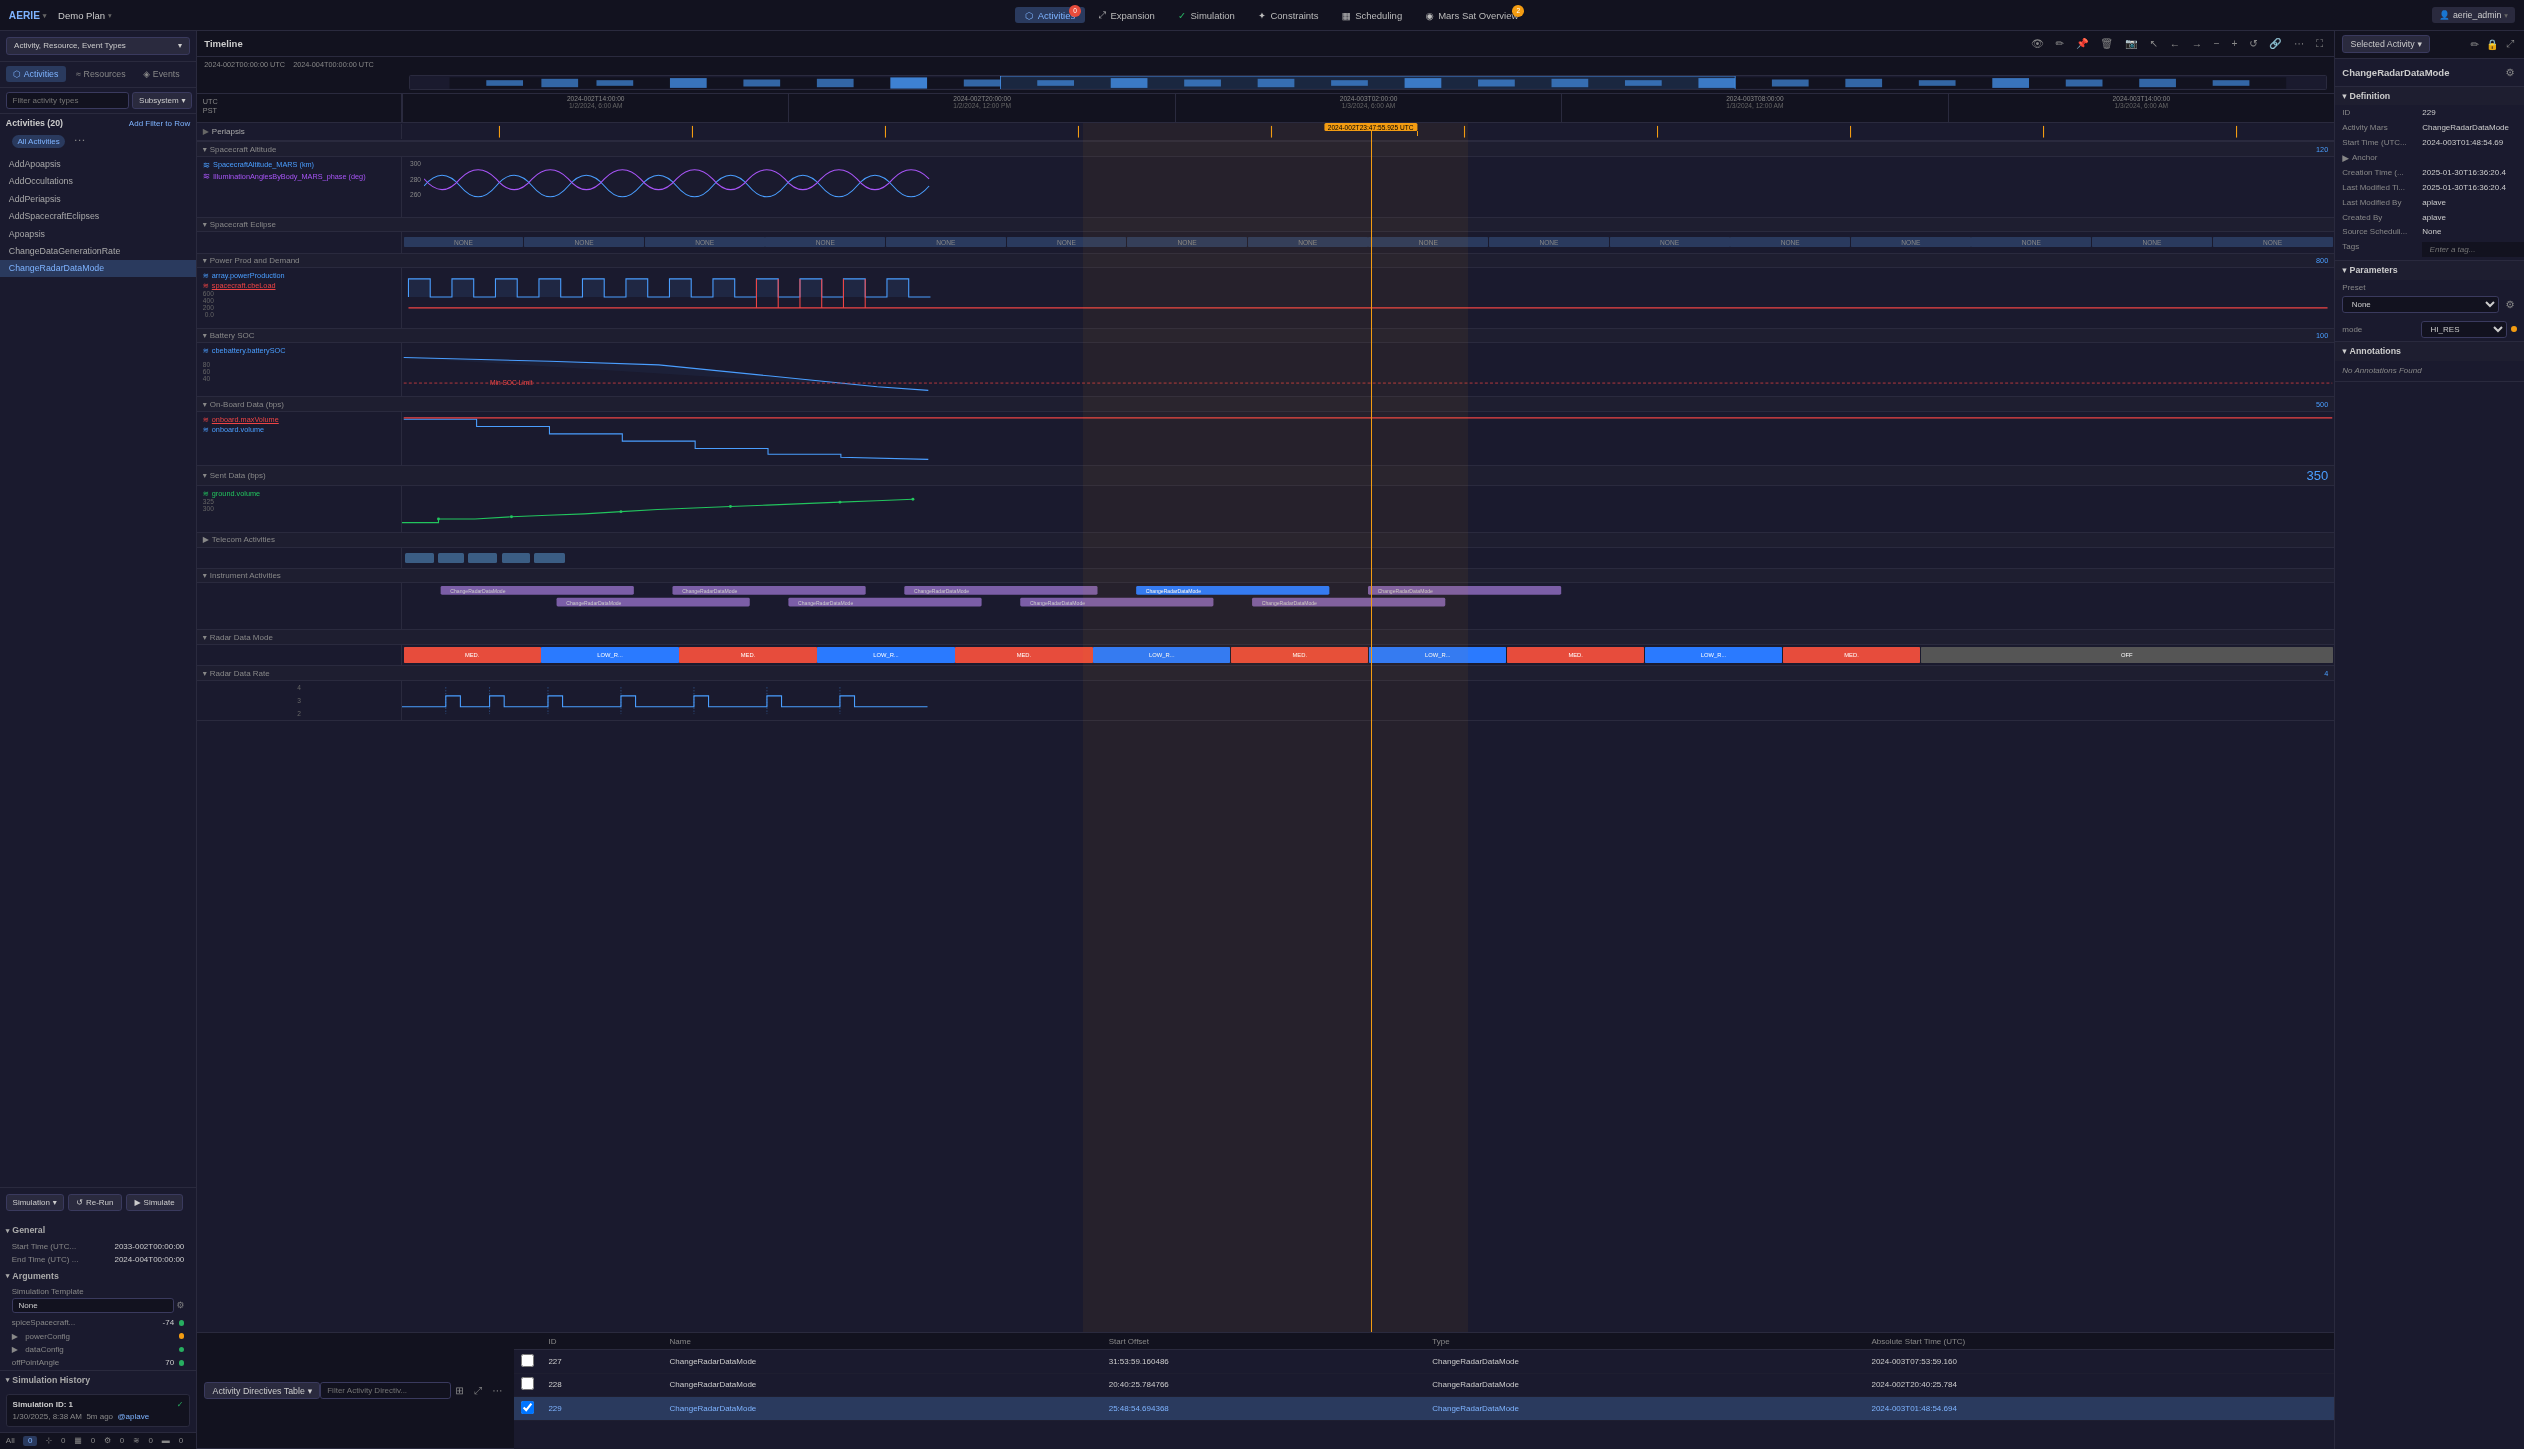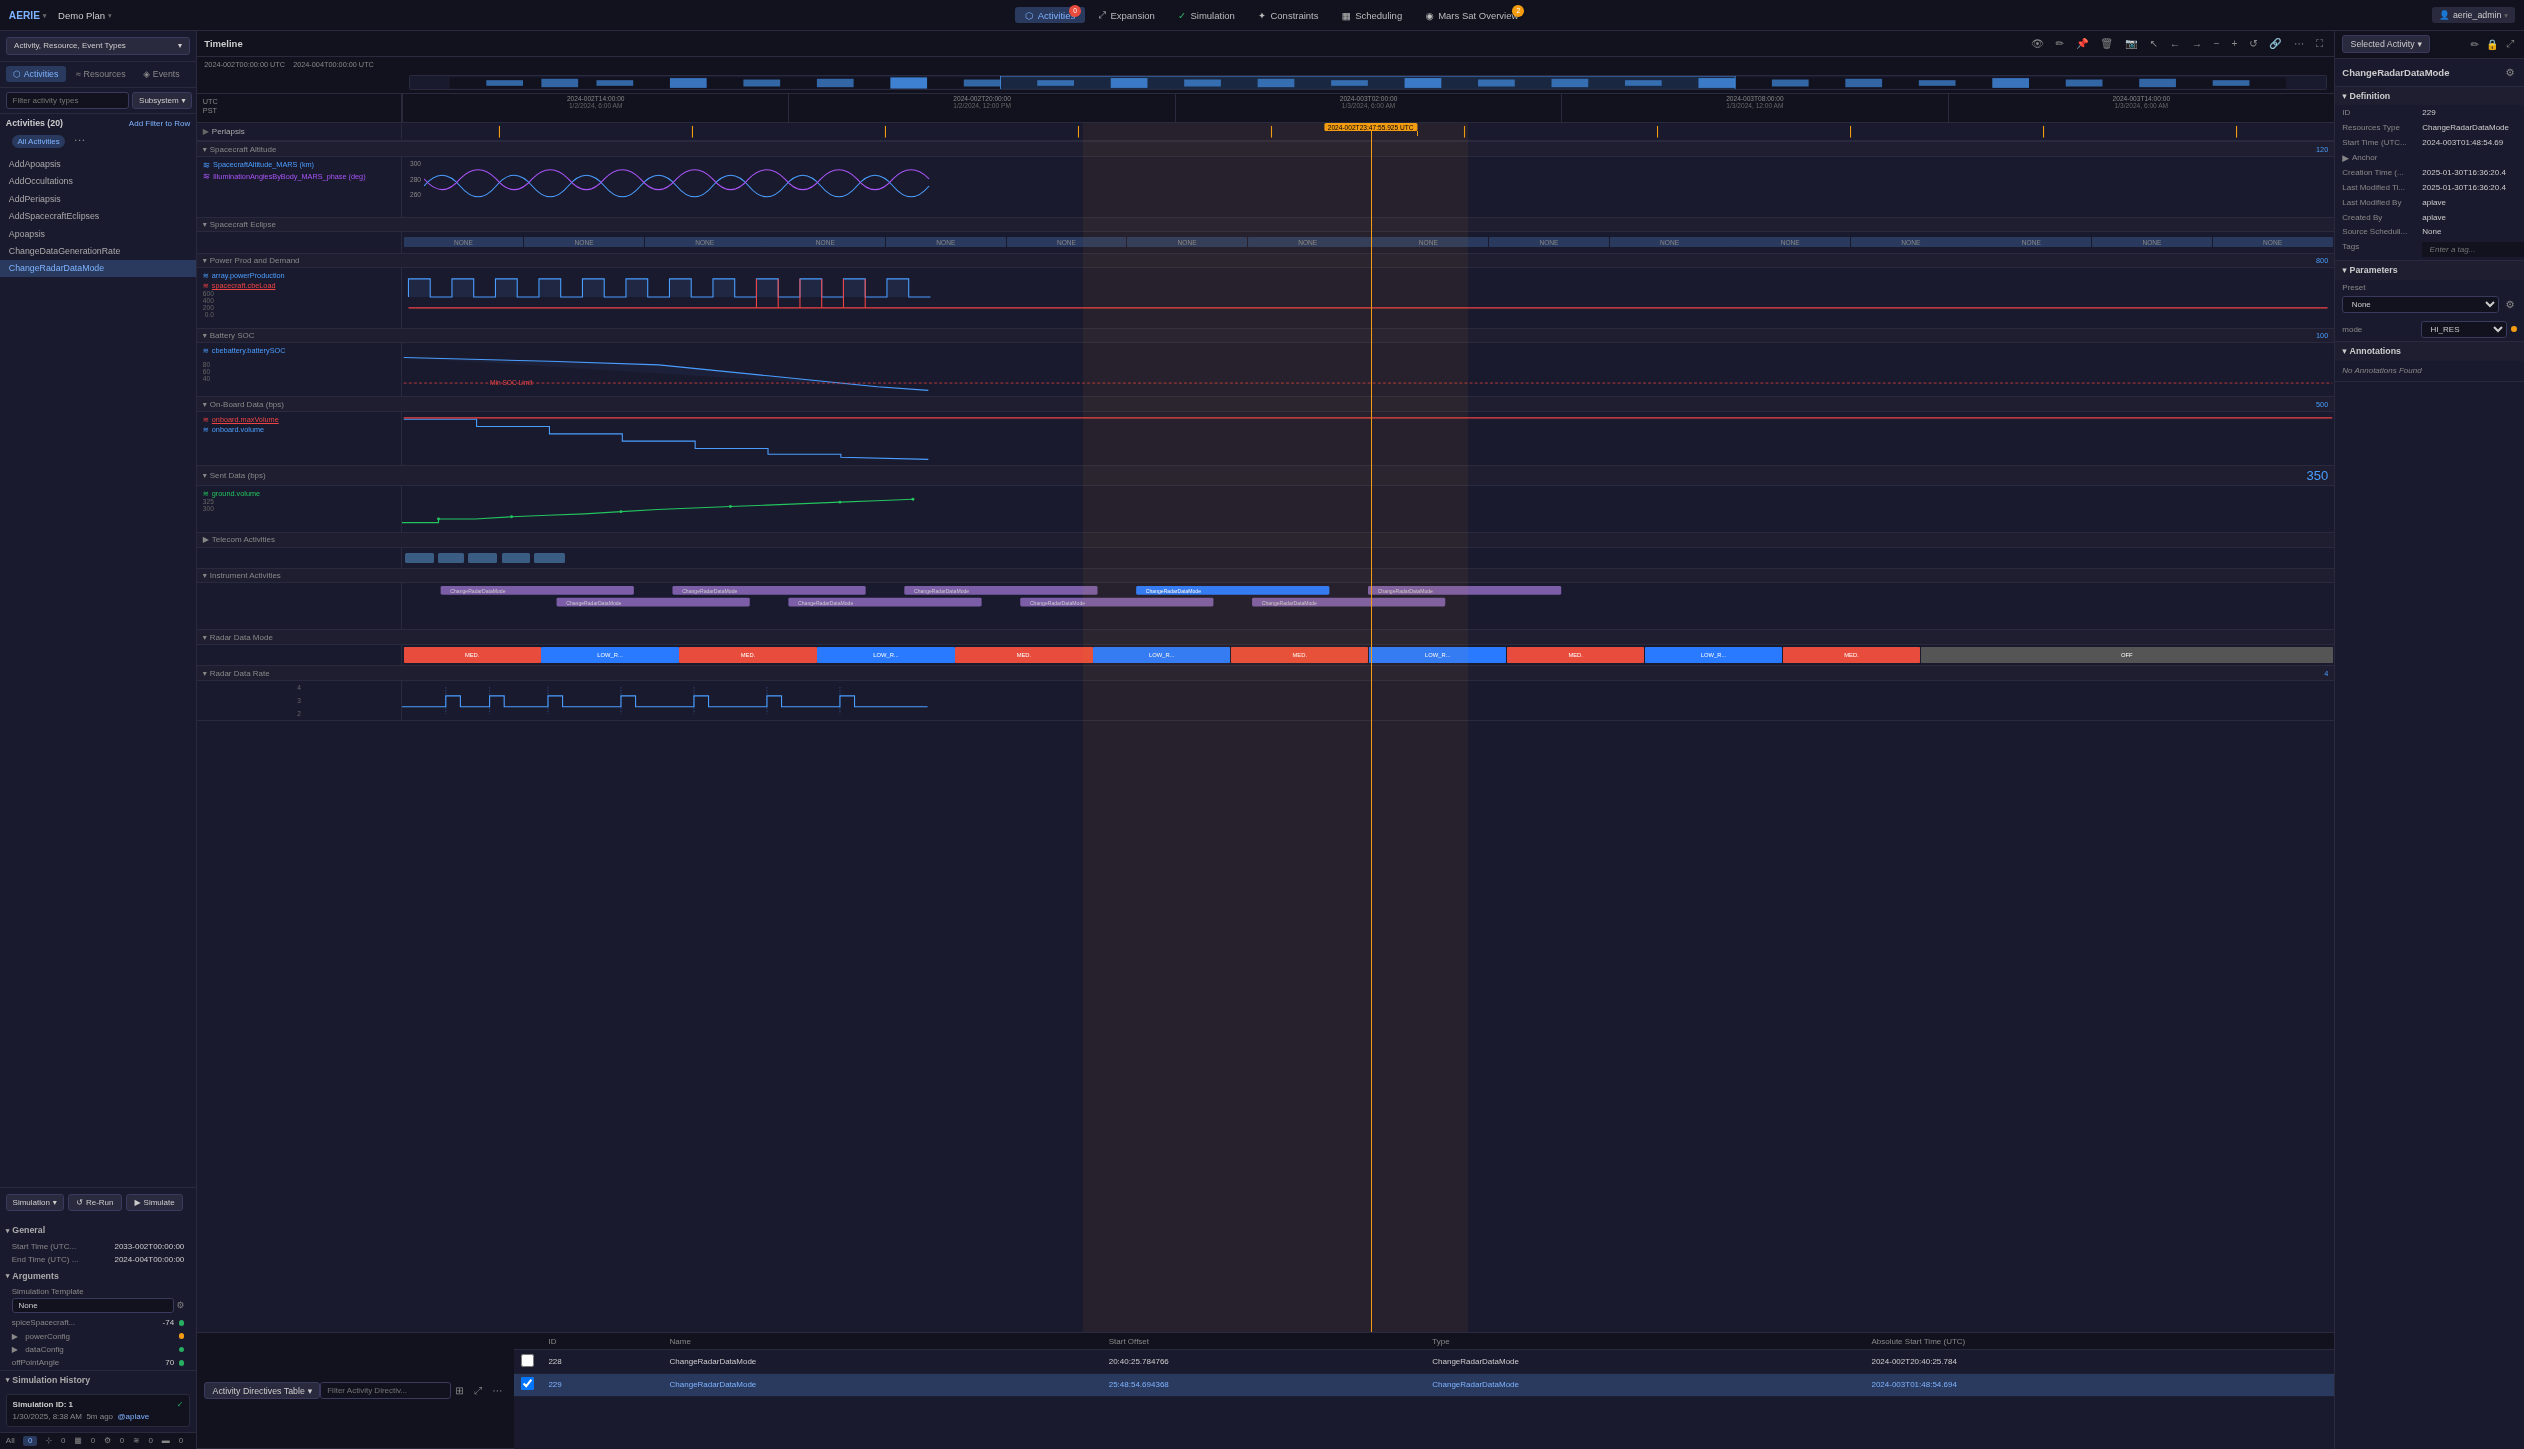--- a/index.html
+++ b/index.html
@@ -798,20 +798,28 @@
               <th style="cursor:pointer;">ID</th>
               <th style="cursor:pointer;">Name</th>
               <th style="cursor:pointer;">Start Offset</th>
               <th style="cursor:pointer;">Type</th>
               <th style="cursor:pointer;">Absolute Start Time (UTC)</th>
             </tr>
           </thead>
           <tbody>
             <tr class="">
               <td><input type="checkbox" style=""></td>
+              <td>227</td>
+              <td>ChangeRadarDataMode</td>
+              <td>31:53:59.160486</td>
+              <td>ChangeRadarDataMode</td>
+              <td>2024-003T07:53:59.160</td>
+            </tr>
+            <tr class="">
+              <td><input type="checkbox" style=""></td>
               <td>228</td>
               <td>ChangeRadarDataMode</td>
               <td>20:40:25.784766</td>
               <td>ChangeRadarDataMode</td>
               <td>2024-002T20:40:25.784</td>
             </tr>
             <tr class="selected-row">
               <td><input type="checkbox" checked="" style=""></td>
               <td>229</td>
               <td>ChangeRadarDataMode</td>
@@ -847,21 +855,21 @@
       <div class="right-section">
         <div class="right-section-header">
           <span>▾</span>
           <span class="right-section-title">Definition</span>
         </div>
         <div class="right-prop-row">
           <span class="right-prop-label">ID</span>
           <span class="right-prop-value">229</span>
         </div>
         <div class="right-prop-row">
-          <span class="right-prop-label">Resources Type</span>
+          <span class="right-prop-label">Activity Mars</span>
           <span class="right-prop-value">ChangeRadarDataMode</span>
         </div>
         <div class="right-prop-row">
           <span class="right-prop-label">Start Time (UTC...</span>
           <span class="right-prop-value">2024-003T01:48:54.69</span>
         </div>
 
         <div style="display:flex; align-items:center; padding:2.9px 7.3px; cursor:pointer;">
           <span style="color:#888; margin-right:2.9px;">▶</span>
           <span style="color:#888; font-size:8px;">Anchor</span>

